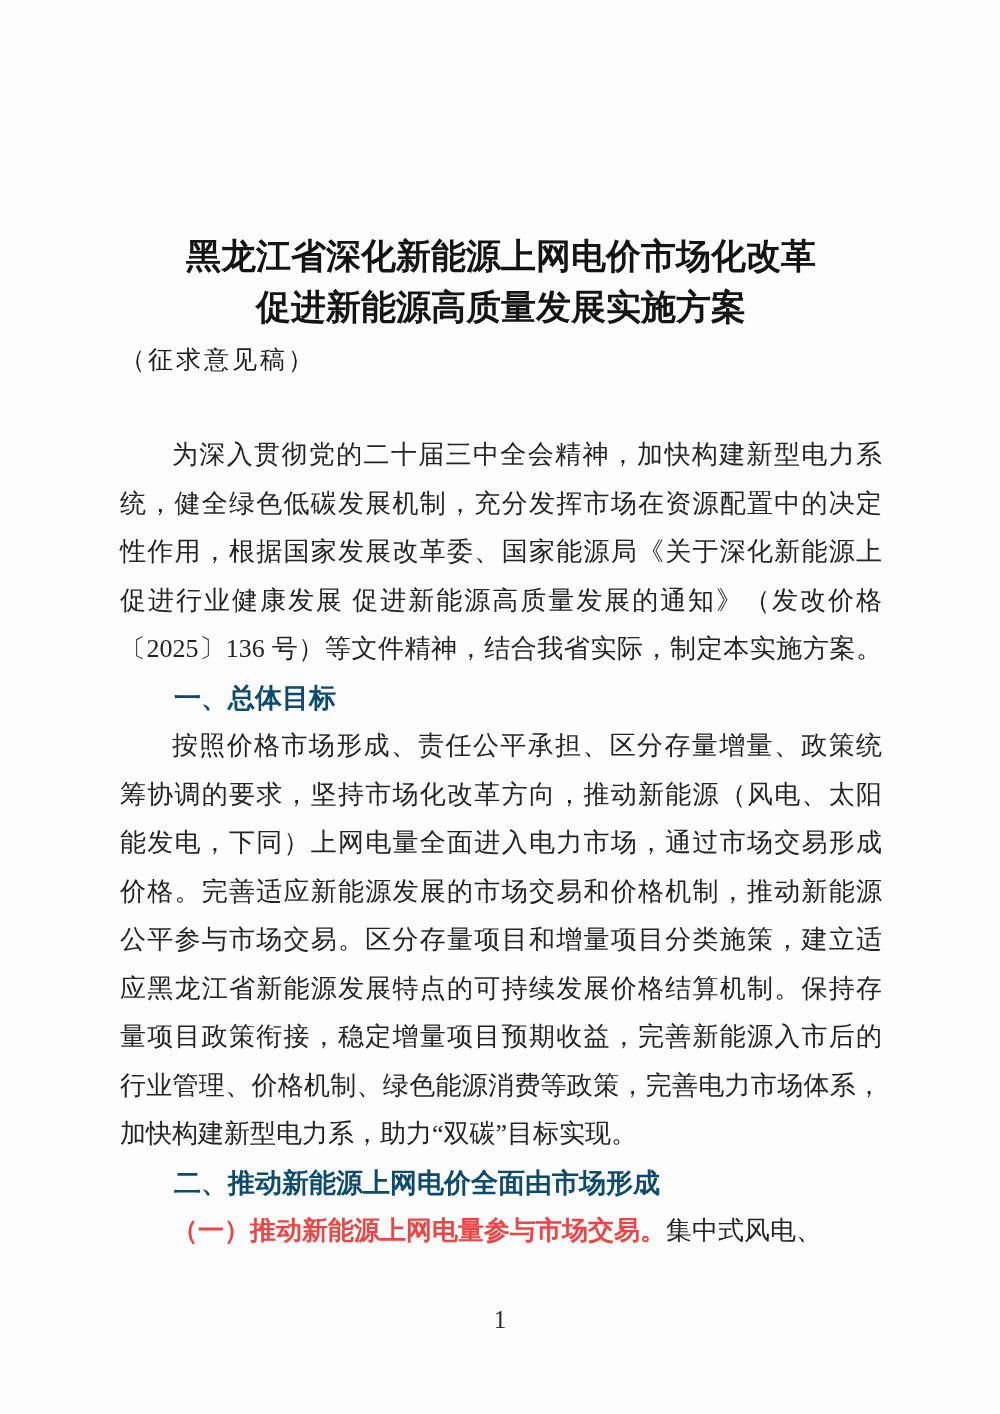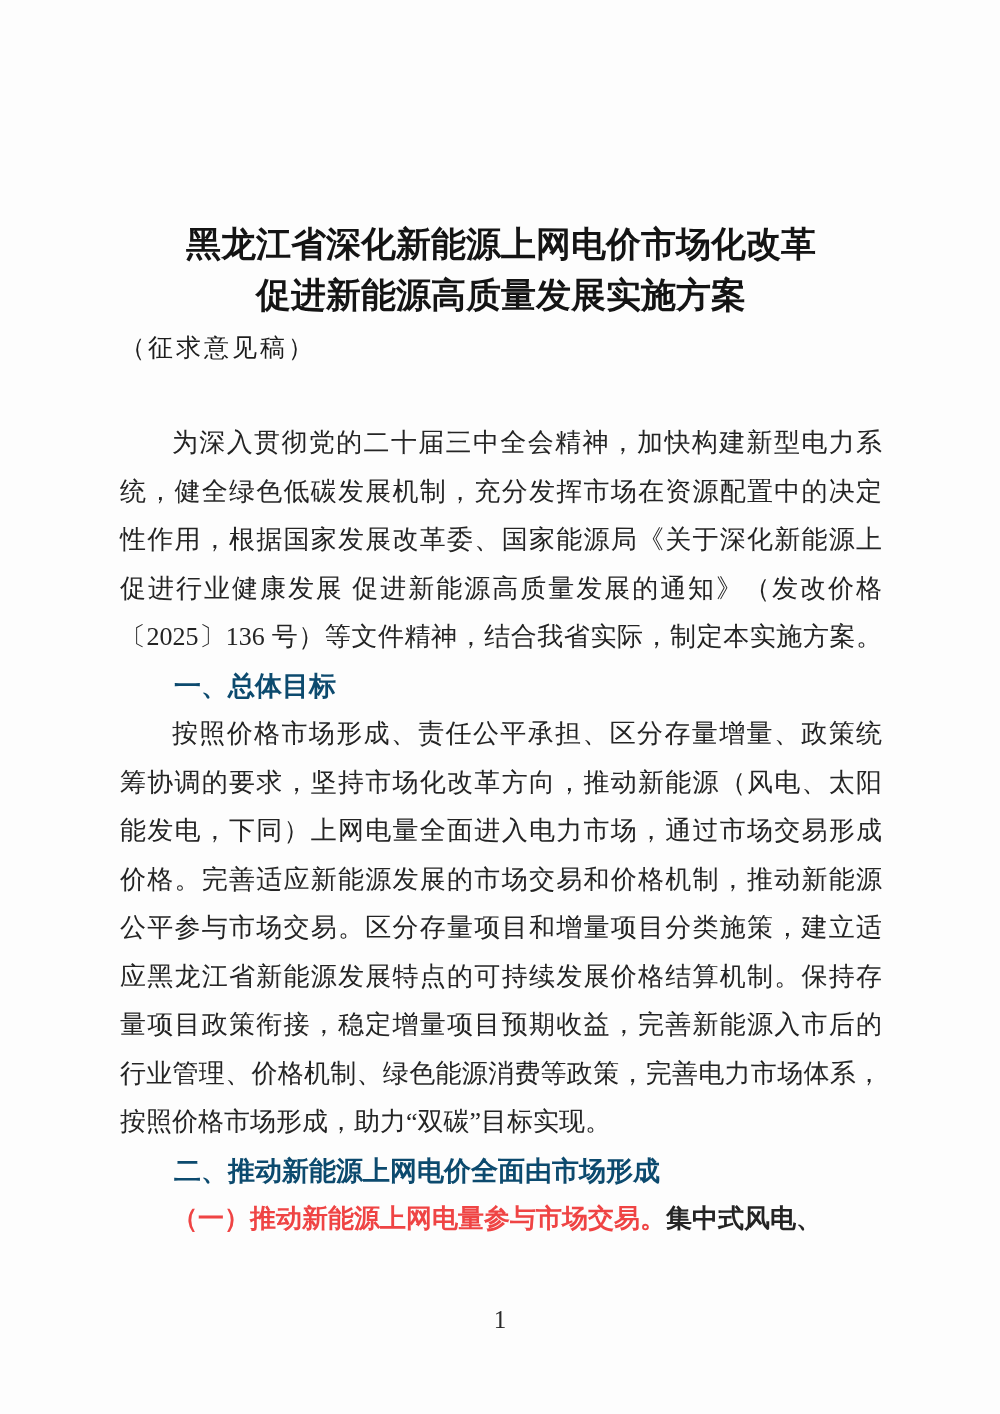--- a/index.html
+++ b/index.html
@@ -17,21 +17,21 @@
   }
   .doc-page {
     position: relative;
     width: 1000px;
     height: 1414px;
     background: #fdfdfd;
   }
   .doc-content {
     position: absolute;
     left: 120px;
-    top: 0;
+    top: 12px;
     width: 762px;
   }
   .title-block {
     padding-top: 219px;
     text-align: center;
   }
   .title-line {
     font-size: 35px;
     line-height: 51px;
     font-weight: bold;
@@ -71,21 +71,21 @@
     font-weight: bold;
     font-size: 27px;
     color: #0c4a6e;
     text-indent: 2em;
   }
   .bline .bold-run {
     font-weight: bold;
     color: #ef4444;
   }
   .bline .normal-run {
-    font-weight: bold;
+    font-weight: normal;
   }
   .page-number {
     position: absolute;
     left: 0;
     top: 1303px;
     width: 1000px;
     text-align: center;
     font-size: 25px;
     line-height: 34px;
     color: #2a2a2a;
@@ -119,21 +119,21 @@
 
       <div>
         <div class="bline justify indent">按照价格市场形成、责任公平承担、区分存量增量、政策统</div>
         <div class="bline justify">筹协调的要求，坚持市场化改革方向，推动新能源（风电、太阳</div>
         <div class="bline justify">能发电，下同）上网电量全面进入电力市场，通过市场交易形成</div>
         <div class="bline justify">价格。完善适应新能源发展的市场交易和价格机制，推动新能源</div>
         <div class="bline justify">公平参与市场交易。区分存量项目和增量项目分类施策，建立适</div>
         <div class="bline justify">应黑龙江省新能源发展特点的可持续发展价格结算机制。保持存</div>
         <div class="bline justify">量项目政策衔接，稳定增量项目预期收益，完善新能源入市后的</div>
         <div class="bline justify">行业管理、价格机制、绿色能源消费等政策，完善电力市场体系，</div>
-        <div class="bline">按照价格市场形成，助力“双碳”目标实现。</div>
+        <div class="bline">加快构建新型电力系，助力“双碳”目标实现。</div>
       </div>
 
       <div class="bline heading">二、推动新能源上网电价全面由市场形成</div>
 
       <div class="bline indent">
         <span class="bold-run">（一）推动新能源上网电量参与市场交易。</span><span class="normal-run">集中式风电、</span>
       </div>
 
     </div>
   </div>

